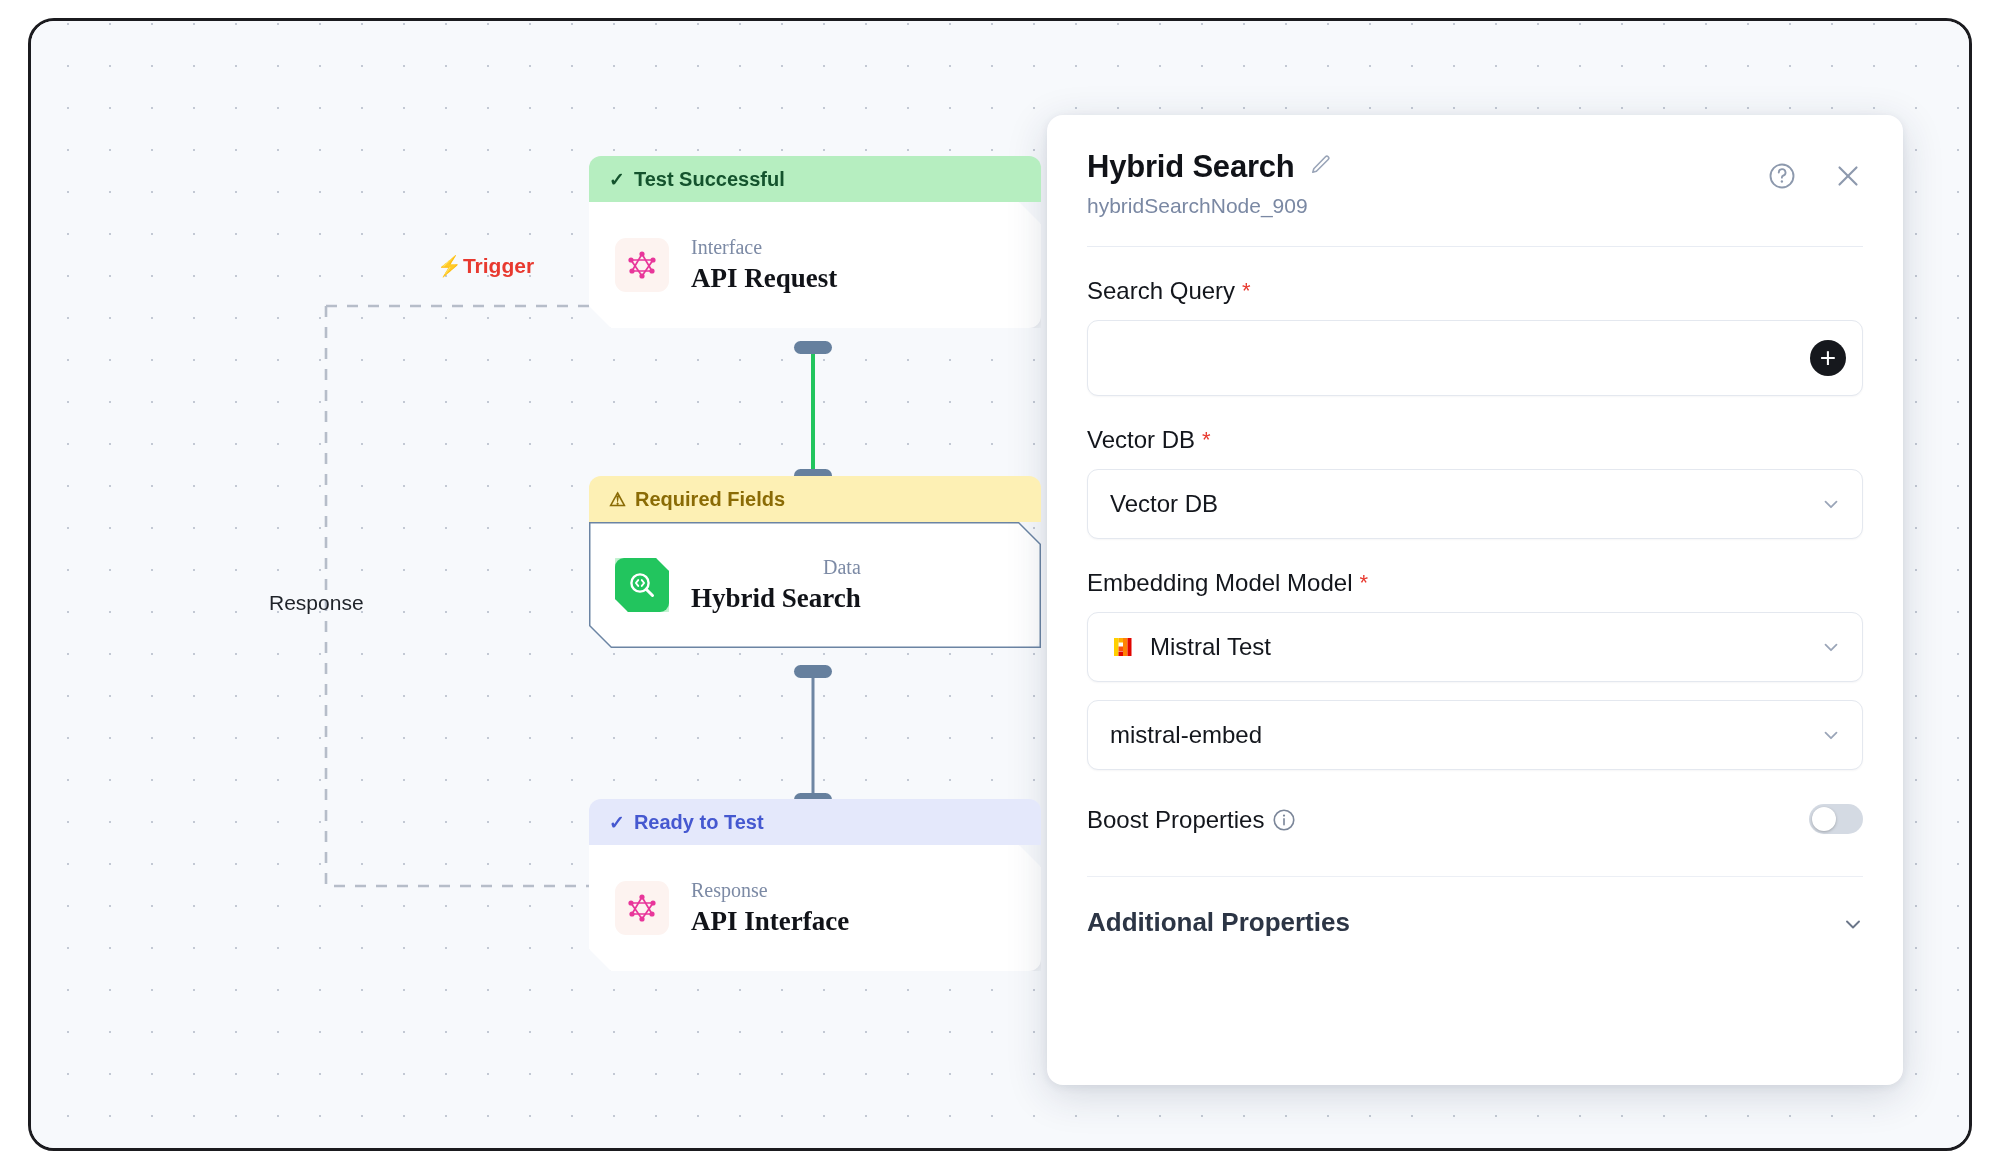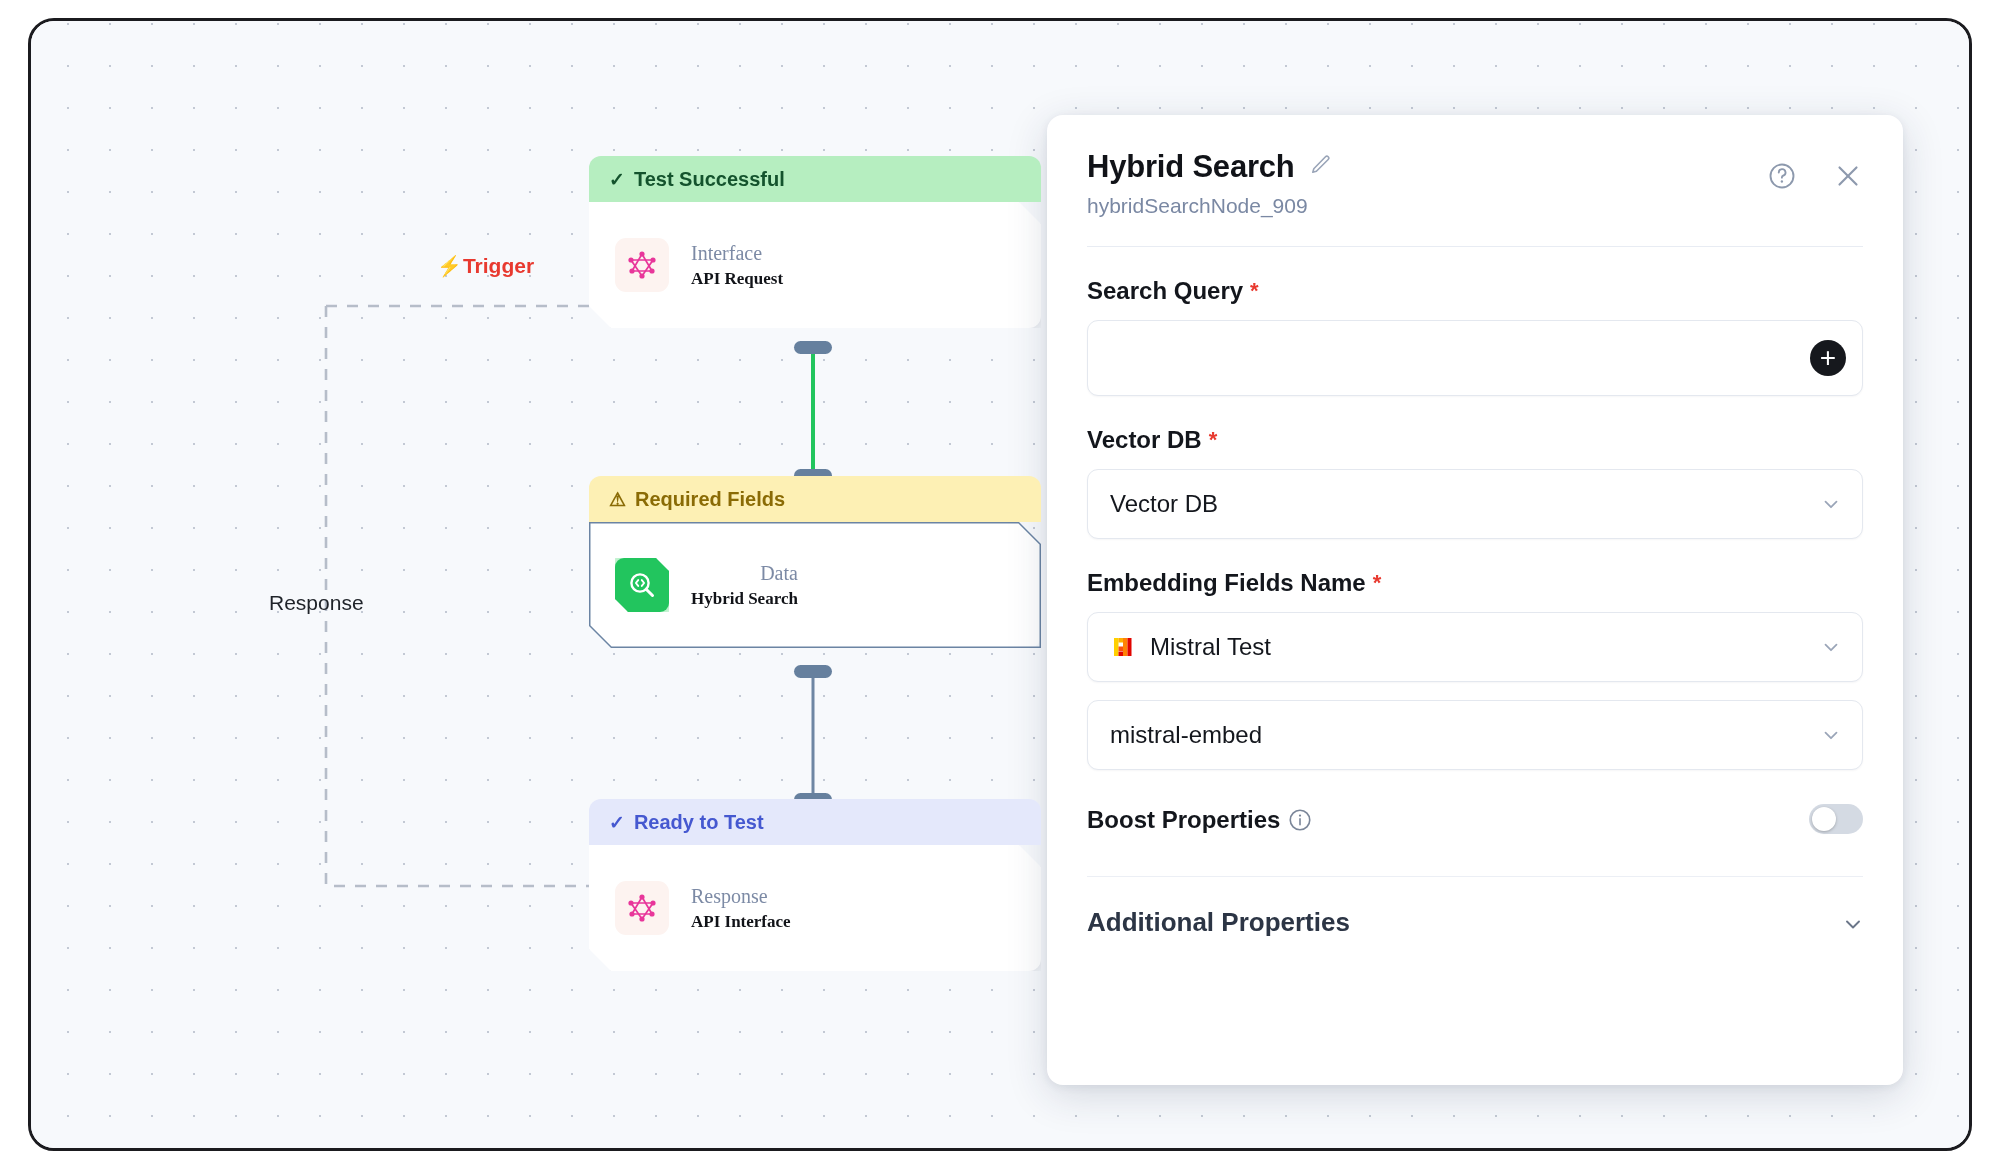--- a/index.html
+++ b/index.html
@@ -105,21 +105,21 @@
   .icon-graphql { background: #fdf3f0; }
   .icon-hybrid {
     background: #22c55e;
     box-shadow: 0 0 16px 5px rgba(52,211,101,.55);
     clip-path: polygon(0 0, calc(100% - 13px) 0, 100% 13px, 100% 100%, 13px 100%, 0 calc(100% - 13px));
     border-radius: 9px;
   }
 
   .node-text { display: flex; flex-direction: column; gap: 4px; }
   .node-kind  { font-size: 20px; color: #7c8aa5; }
-  .node-title { font-size: 17px; font-weight: 700; color: #111318; }
+  .node-title { font-size: 27px; font-weight: 700; color: #111318; }
 
   
   .handle {
     position: absolute;
     width: 38px; height: 13px;
     background: #66809e;
     border-radius: 7px;
     left: 50%; transform: translateX(-50%);
   }
   .edge { position: absolute; left: 50%; transform: translateX(-50%); width: 4px; }
@@ -151,21 +151,21 @@
   #panel-title { font-size: 31px; font-weight: 700; color: #111318; letter-spacing: -.2px; }
   #panel-subtitle { font-size: 21px; color: #7a88a3; margin-top: 9px; }
 
   .head-actions { position: absolute; right: 0; top: 12px; display: flex; align-items: center; gap: 36px; }
   .ico-btn { width: 30px; height: 30px; display: flex; align-items: center; justify-content: center; cursor: pointer; }
 
   #head-divider { height: 1px; background: #e8ecf3; margin: 28px 0 0 0; }
 
   .field { margin-top: 30px; }
   .field-label {
-    font-size: 24px; font-weight: 700; color: #13161c;
+    font-size: 24px; font-weight: 400; color: #13161c;
     display: flex; align-items: center; gap: 7px;
   }
   .req { color: #e8392f; font-size: 22px; }
 
   .textbox {
     margin-top: 15px;
     position: relative;
     height: 76px;
     border: 1px solid #e4e8ef;
     border-radius: 11px;
@@ -388,21 +388,21 @@
         <span class="chev">
           <svg width="22" height="22" viewBox="0 0 24 24" fill="none" stroke="#9aa5b8" stroke-width="1.9" stroke-linecap="round" stroke-linejoin="round">
             <polyline points="6,9.5 12,15.5 18,9.5"></polyline>
           </svg>
         </span>
       </div>
     </div>
 
     <div class="field">
       <div class="field-label">
-        <span>Embedding Fields Name</span>
+        <span>Embedding Model Model</span>
         <span class="req">*</span>
       </div>
 
       <div class="select">
         <span class="mistral-ico">
           <svg width="26" height="26" viewBox="0 0 26 26">
             <rect x="4" y="4" width="4.5" height="18" fill="#ffd000"></rect>
             <rect x="8.5" y="4" width="4.5" height="4.5" fill="#ffaf00"></rect>
             <rect x="13" y="4" width="4.5" height="18" fill="#ff8205"></rect>
             <rect x="8.5" y="12.5" width="4.5" height="4.5" fill="#fa500f"></rect>

